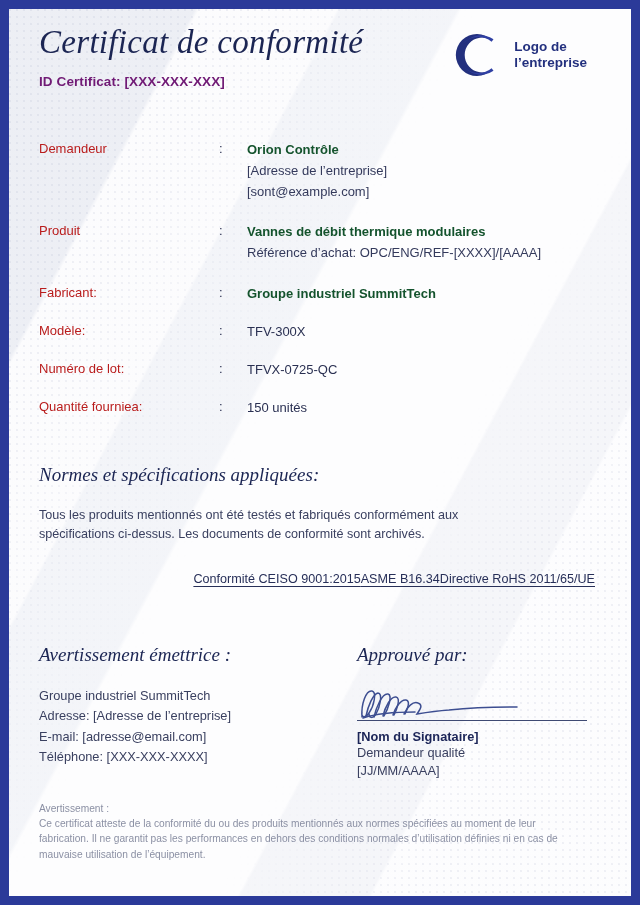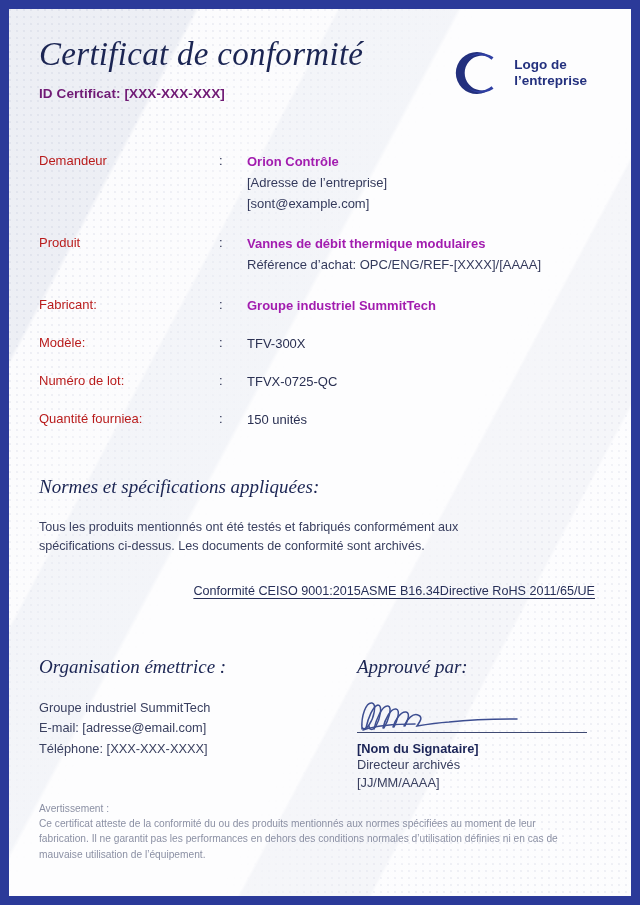--- a/index.html
+++ b/index.html
@@ -60,23 +60,23 @@
     z-index: 3;
     width: 100%;
     height: 100%;
     box-sizing: border-box;
     padding: 0 30px;
   }
 
   
   .header {
     display: flex;
-    align-items: flex-end;
+    align-items: flex-start;
     justify-content: space-between;
-    padding-top: 22px;
+    padding-top: 10px;
   }
   .header-left { padding-top: 5px; }
   .cert-title {
     font-family: "Liberation Serif", serif;
     font-style: italic;
     font-size: 33px;
     color: #1b2553;
     letter-spacing: 0.3px;
     line-height: 1.1;
     margin: 0;
@@ -129,21 +129,21 @@
     color: #2a3052;
     line-height: 1.5;
   }
   .detail-value {
     font-size: 13px;
     color: #2a3052;
     line-height: 1.62;
   }
   .detail-value .primary {
     font-weight: bold;
-    color: #a21caf;
+    color: #14532d;
     display: block;
   }
   .detail-value .sub {
     display: block;
     color: #2f3css;
     color: #343a5c;
   }
 
   
   .standards {
@@ -318,44 +318,45 @@
         <span class="standard-item">Conformité CE</span>
         <span class="standard-item">ISO 9001:2015</span>
         <span class="standard-item">ASME B16.34</span>
         <span class="standard-item">Directive RoHS 2011/65/UE</span>
       </div>
     </div>
 
     <div class="sig-area">
 
       <div class="issuer">
-        <div class="section-heading">Organisation émettrice :</div>
+        <div class="section-heading">Avertissement émettrice :</div>
         <div class="issuer-lines">
           <div>Groupe industriel SummitTech</div>
+          <div>Adresse: [Adresse de l’entreprise]</div>
           <div>E-mail: [adresse@email.com]</div>
           <div>Téléphone: [XXX-XXX-XXXX]</div>
         </div>
       </div>
 
       <div class="approver">
         <div class="section-heading">Approuvé par:</div>
         <svg class="sig-svg" viewBox="0 0 230 40">
           <g fill="none" stroke="#3d4e91" stroke-width="1.5" stroke-linecap="round">
             <path d="M5 33 C4 20, 9 6, 15 7 C20 8, 17 22, 12 29 C8 35, 4 33, 5 28"></path>
             <path d="M9 32 C11 22, 16 10, 21 9 C26 9, 23 23, 19 30 C16 35, 12 34, 12 30"></path>
             <path d="M17 33 C19 24, 25 9, 31 10 C36 11, 31 25, 27 32"></path>
             <path d="M26 32 C28 23, 34 12, 39 13 C44 14, 40 25, 37 31"></path>
             <path d="M36 31 C38 24, 44 15, 49 16 C54 17, 50 26, 48 30"></path>
             <path d="M47 30 C50 23, 56 17, 61 19 C67 21, 62 27, 60 30 C66 29, 78 27, 92 26 C112 24, 138 23, 160 23"></path>
             <path d="M6 34 C18 30, 38 28, 58 28"></path>
           </g>
         </svg>
         <div class="sig-line"></div>
         <div class="signer-name">[Nom du Signataire]</div>
-        <div class="signer-role">Directeur archivés</div>
+        <div class="signer-role">Demandeur qualité</div>
         <div class="signer-date">[JJ/MM/AAAA]</div>
       </div>
 
     </div>
 
   </div>
 
   <div class="disclaimer">
     <div class="disclaimer-title">Avertissement :</div>
     <div class="disclaimer-body">Ce certificat atteste de la conformité du ou des produits mentionnés aux normes spécifiées au moment de leur fabrication. Il ne garantit pas les performances en dehors des conditions normales d’utilisation définies ni en cas de mauvaise utilisation de l’équipement.</div>

